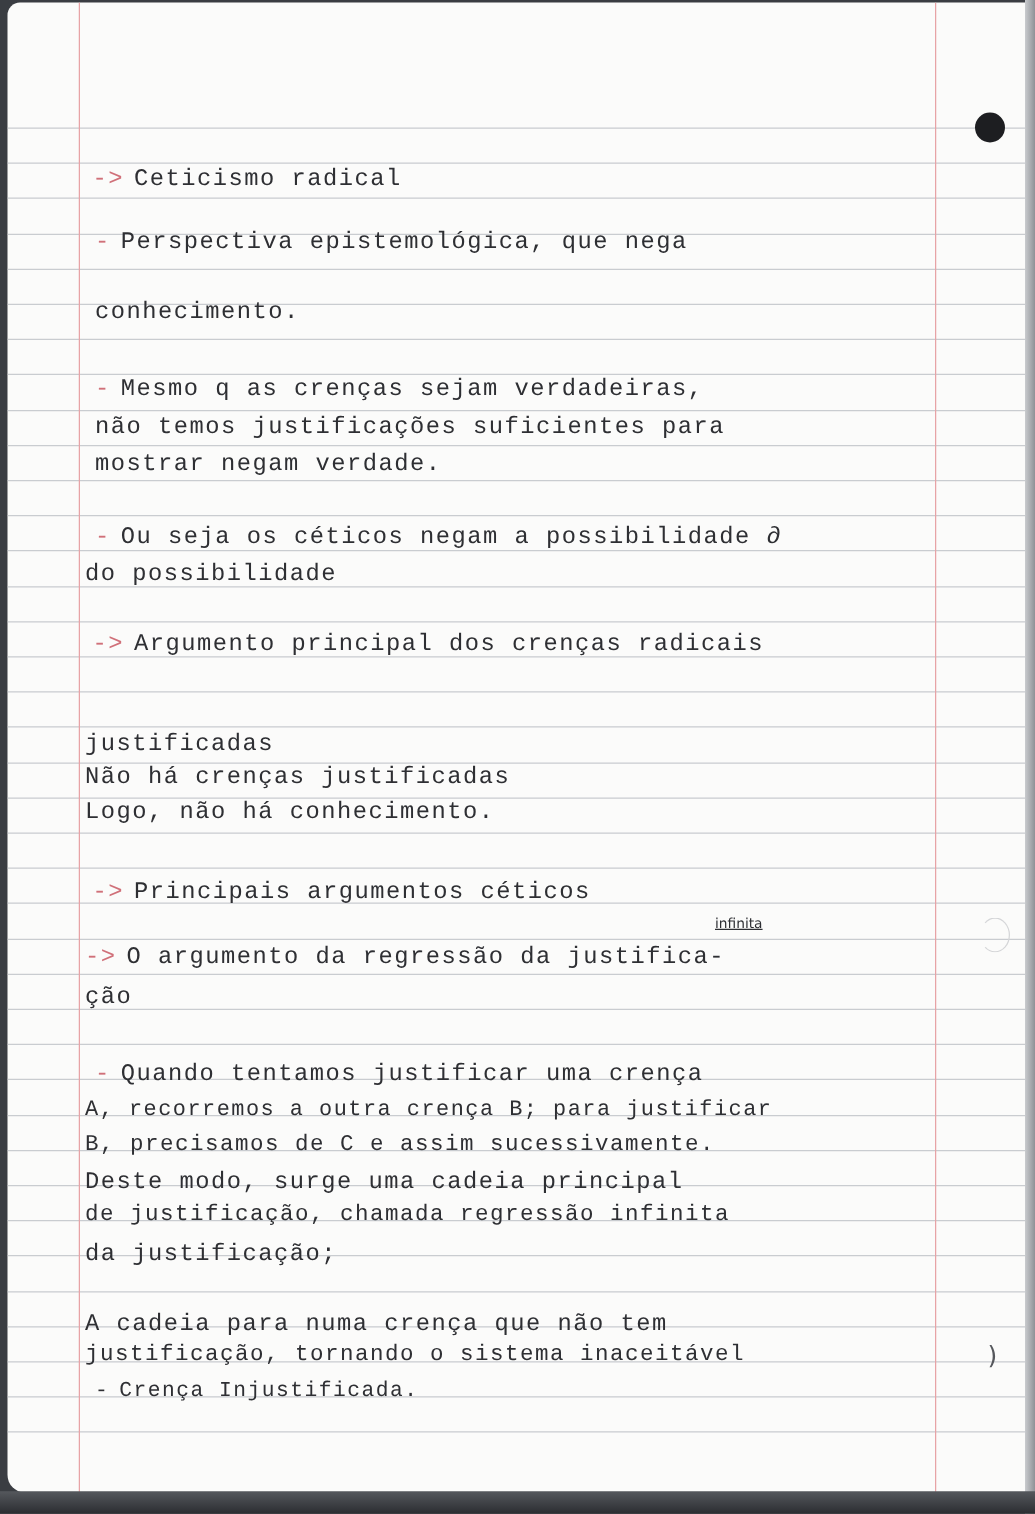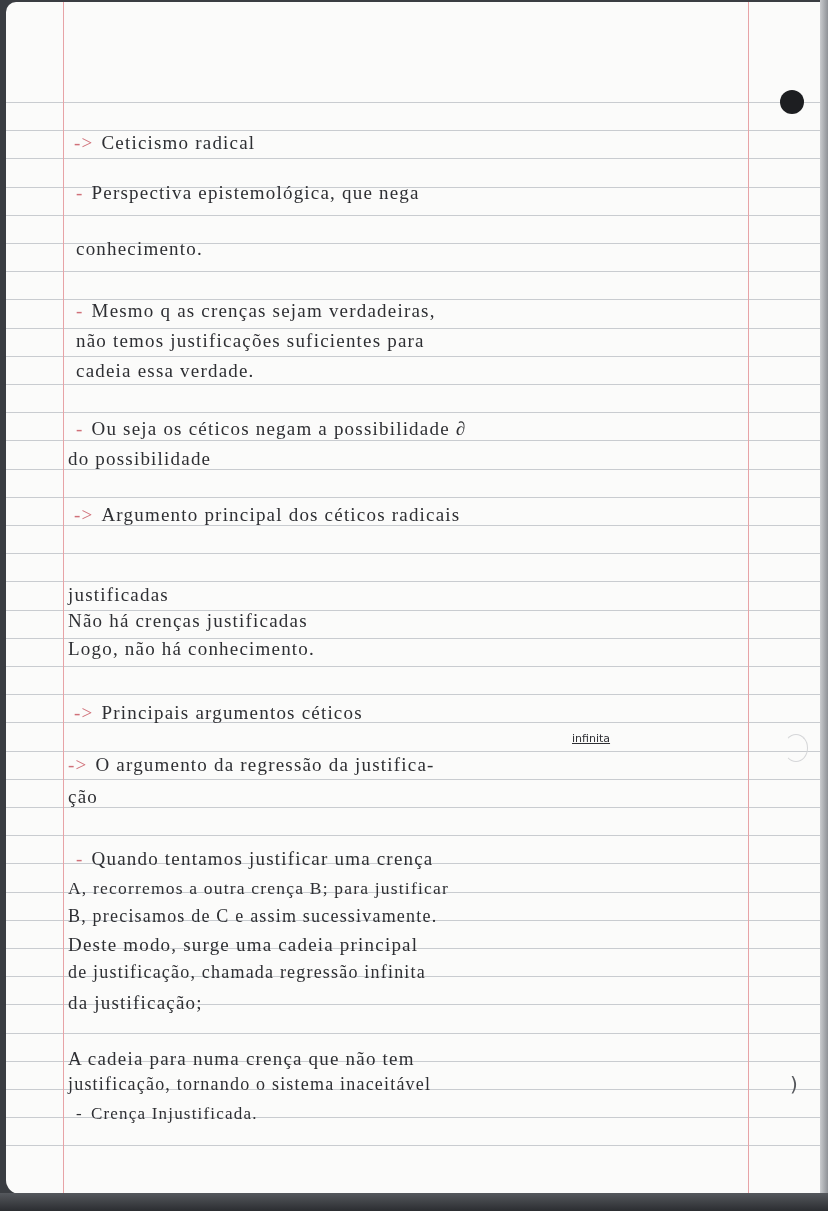--- a/index.html
+++ b/index.html
@@ -33,21 +33,21 @@
   .hole {
     position: absolute; border-radius: 50%;
   }
   .hole.punched { background: #1d1e21; width: 24px; height: 24px; }
   .hole.ghost {
     width: 22px; height: 26px; border: 1.5px solid #d5d6d8; border-left-color: transparent;
     background: transparent;
   }
   .line {
     position: absolute; white-space: nowrap;
-    font-family: Liberation Serif, serif;
+    font-family: Liberation Mono, monospace;
     font-size: 19px; color: #2e2f33;
     letter-spacing: 1.2px;
     transform-origin: left center;
   }
   .line .mark { color: #d07079; margin-right: 8px; }
   .note-sup {
     position: absolute; white-space: nowrap;
     font-family: "DejaVu Sans", sans-serif; font-size: 11px; color: #2e2f33;
     text-decoration: underline;
     text-align: center;
@@ -112,29 +112,29 @@
   </div>
   <div class="line" style="left:70px; top:180px">
     <span class="mark">-</span><span>Perspectiva epistemológica, que nega</span>
   </div>
   <div class="line" style="left:70px; top:236px"><span>conhecimento.</span></div>
 
   <div class="line" style="left:70px; top:298px">
     <span class="mark">-</span><span>Mesmo q as crenças sejam verdadeiras,</span>
   </div>
   <div class="line" style="left:70px; top:328px"><span>não temos justificações suficientes para</span></div>
-  <div class="line" style="left:70px; top:358px"><span>cadeia essa verdade.</span></div>
+  <div class="line" style="left:70px; top:358px"><span>mostrar negam verdade.</span></div>
 
   <div class="line" style="left:70px; top:416px">
     <span class="mark">-</span><span>Ou seja os céticos negam a possibilidade ∂</span>
   </div>
   <div class="line" style="left:62px; top:446px"><span>do possibilidade</span></div>
 
   <div class="line" style="left:68px; top:502px">
-    <span class="mark">-&gt;</span><span>Argumento principal dos céticos radicais</span>
+    <span class="mark">-&gt;</span><span>Argumento principal dos crenças radicais</span>
   </div>
   <div class="line" style="left:62px; top:582px"><span>justificadas</span></div>
   <div class="line" style="left:62px; top:608px"><span>Não há crenças justificadas</span></div>
   <div class="line" style="left:62px; top:636px"><span>Logo, não há conhecimento.</span></div>
 
   <div class="line" style="left:68px; top:700px">
     <span class="mark">-&gt;</span><span>Principais argumentos céticos</span>
   </div>
   <div class="line" style="left:62px; top:752px">
     <span class="mark">-&gt;</span><span>O argumento da regressão  da justifica-</span>

